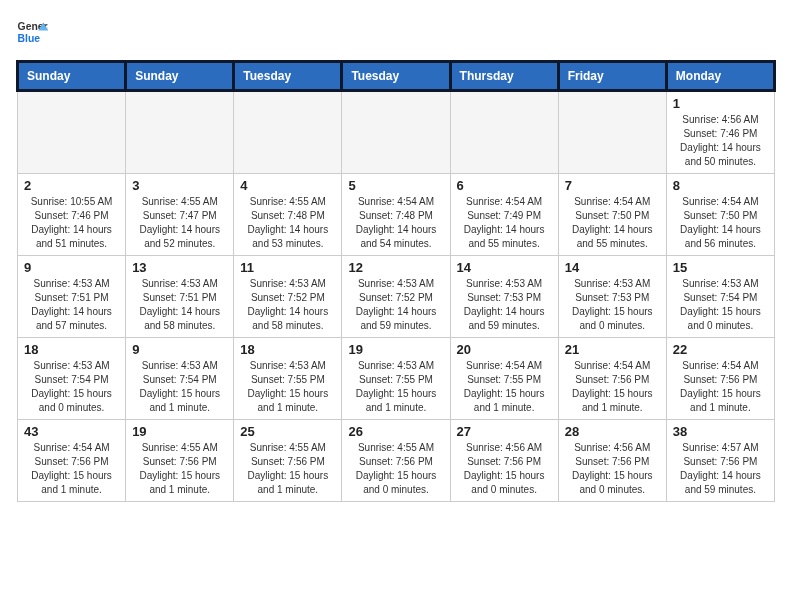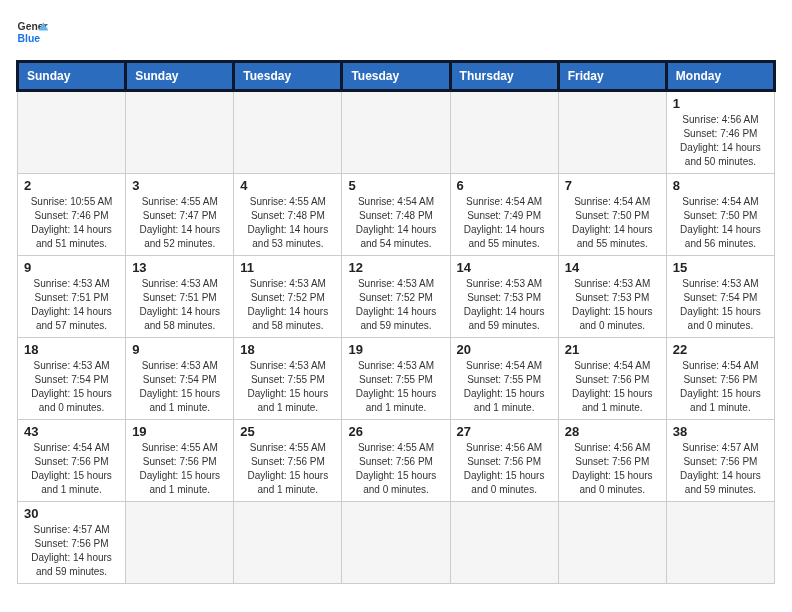--- a/index.html
+++ b/index.html
@@ -322,29 +322,14 @@
 and 0 minutes.</div>
         </td>
         <td>
           <span class="day-number">38</span>
           <div class="day-info">Sunrise: 4:57 AM
 Sunset: 7:56 PM
 Daylight: 14 hours
 and 59 minutes.</div>
         </td>
       </tr>
-      <tr>
-        <td>
-          <span class="day-number">30</span>
-          <div class="day-info">Sunrise: 4:57 AM
-Sunset: 7:56 PM
-Daylight: 14 hours
-and 59 minutes.</div>
-        </td>
-        <td class="empty"></td>
-        <td class="empty"></td>
-        <td class="empty"></td>
-        <td class="empty"></td>
-        <td class="empty"></td>
-        <td class="empty"></td>
-      </tr>
     </tbody>
 </table>
 
 </body></html>

